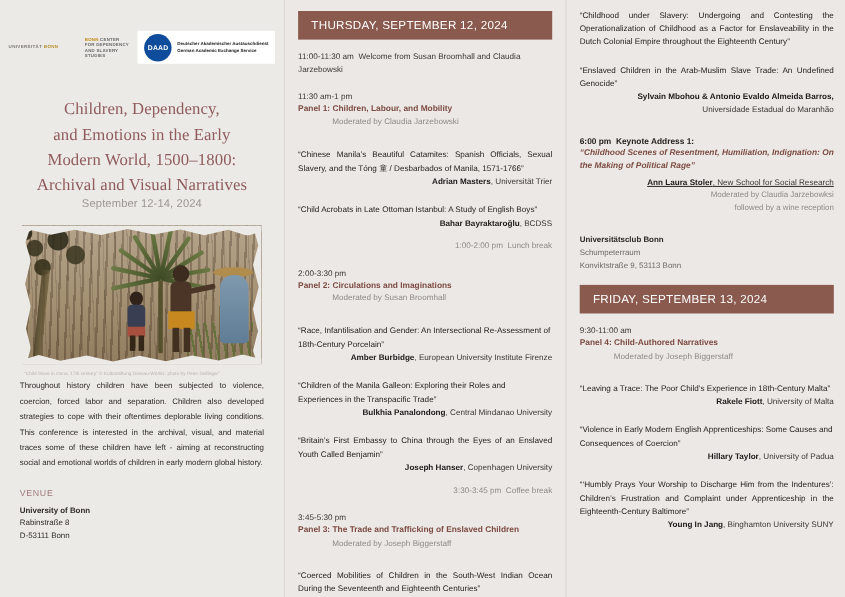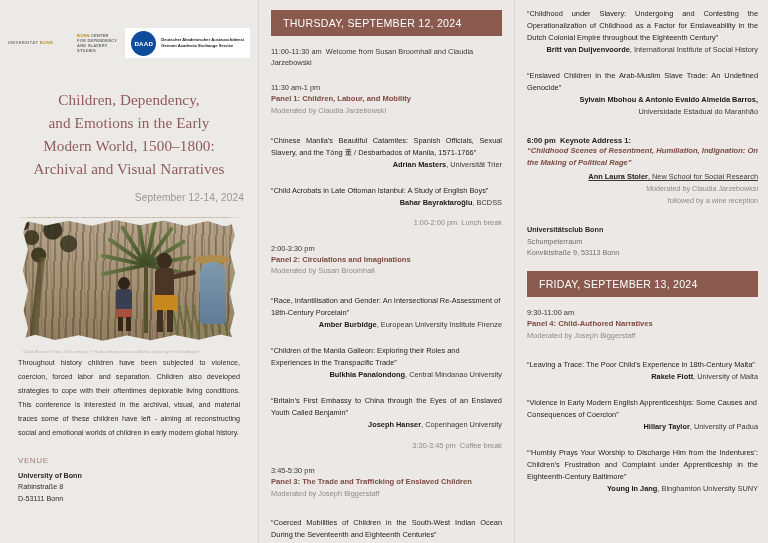--- a/index.html
+++ b/index.html
@@ -80,22 +80,22 @@
   .title {
     margin-top: 26px;
     text-align: center;
     color: #8f5b5b;
     font-family: "Liberation Serif", serif;
     font-size: 15.2px;
     line-height: 1.52;
     letter-spacing: .1px;
   }
   .dates {
-    margin-top: 12px;
-    text-align: right;
+    margin-top: 0;
+    text-align: center;
     color: #9a9693;
     font-size: 10.2px;
     letter-spacing: .1px;
   }
 
   .photo-wrap { margin-top: 14px; padding: 0 6px; }
   .photo {
     width: 100%; height: 126px;
     position: relative; overflow: hidden;
     background: linear-gradient(180deg,#8d7a62 0%, #9a8668 40%, #87745c 100%);
@@ -262,21 +262,21 @@
 
   .blk { margin-bottom: 9px; }
   .time {
     font-size: 7.4px; color: #3a3735; line-height: 1.5;
   }
   .time-grey { font-size: 7.4px; color: #8e8a87; line-height: 1.5; text-align: right; }
   .panel {
     font-size: 7.6px; font-weight: 700; color: #7d4b42; line-height: 1.55;
   }
   .mod {
-    font-size: 7.4px; color: #8e8a87; line-height: 1.55;
+    font-size: 7.4px; color: #8e8a87; line-height: 1.55; margin-left: 31px;
   }
   .ttl {
     font-size: 7.4px; color: #26231f; line-height: 1.63;
     text-align: justify;
   }
   .ttl.nojust { text-align: left; }
   .spk {
     font-size: 7.4px; color: #3a3735; line-height: 1.6; text-align: right;
   }
   .spk b { font-weight: 700; color: #1c1a18; }
@@ -485,21 +485,20 @@
   </div>
 
   <div class="vdiv"></div>
 
   <div class="col-right">
 
     <div style="height:8px"></div>
 
     <div class="blk">
       <div class="ttl">“Childhood under Slavery: Undergoing and Contesting the Operationalization of Childhood as a Factor for Enslaveability in the Dutch Colonial Empire throughout the Eighteenth Century”</div>
-      <div class="spk"><b>Britt van Duijvenvoorde</b><span>, International Institute of Social History</span></div>
     </div>
 
     <div class="sp-sm"></div>
 
     <div class="blk">
       <div class="ttl">“Enslaved Children in the Arab-Muslim Slave Trade: An Undefined Genocide”</div>
       <div class="spk"><b>Sylvain Mbohou &amp; Antonio Evaldo Almeida Barros,</b></div>
       <div class="spk">Universidade Estadual do Maranhão</div>
     </div>
 

